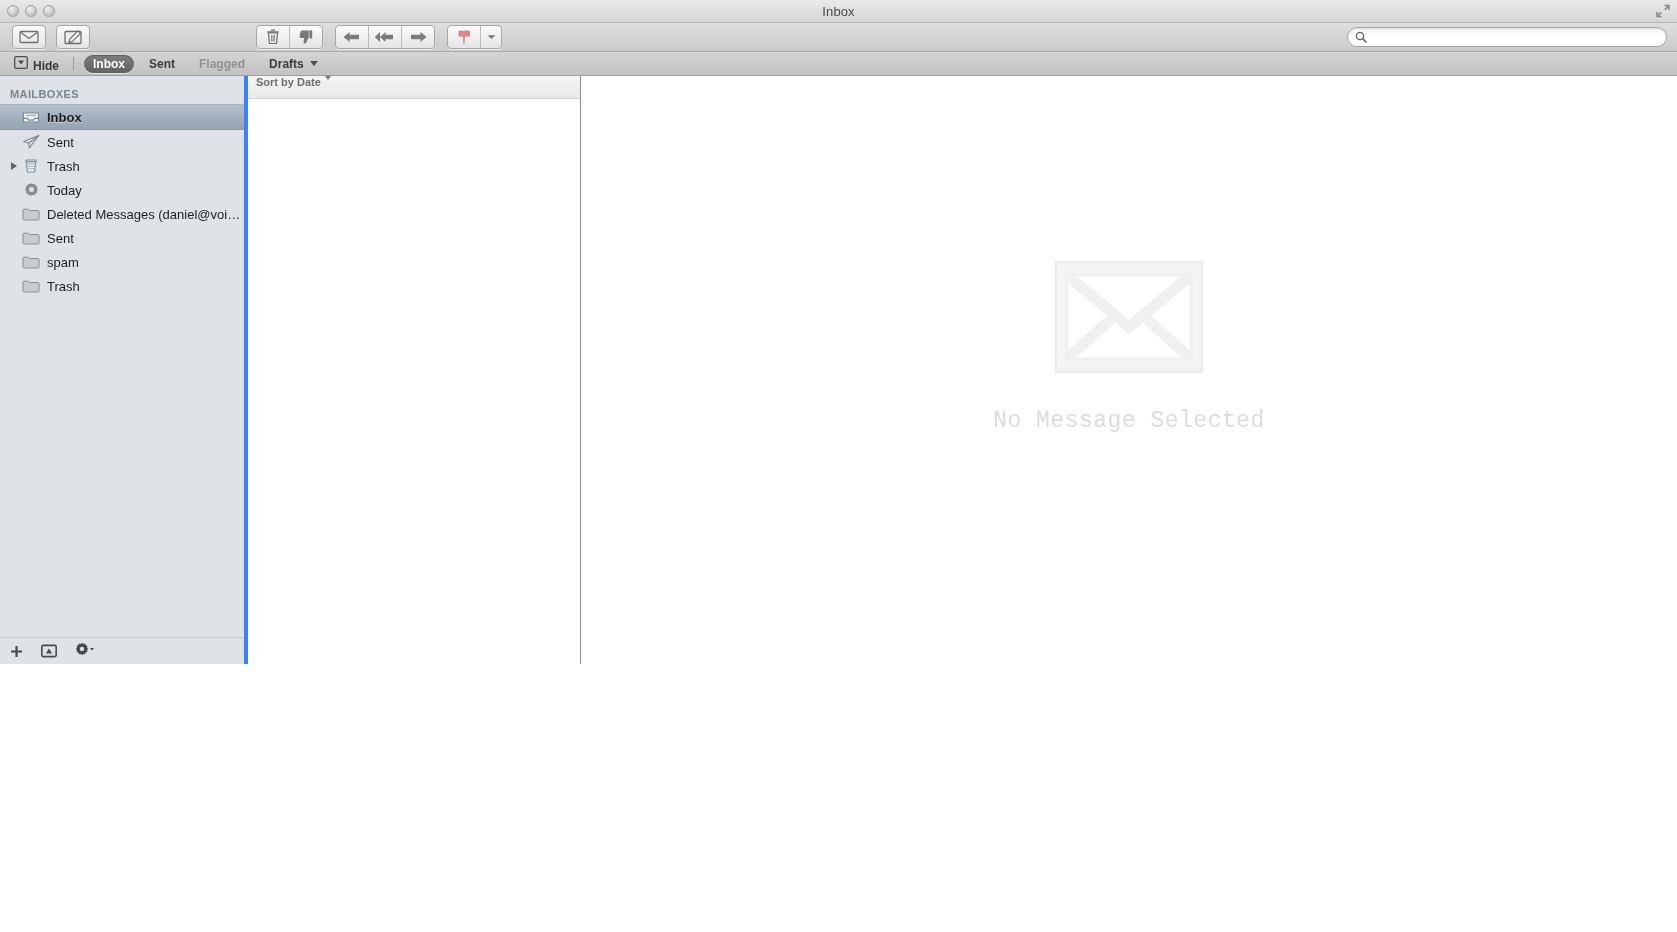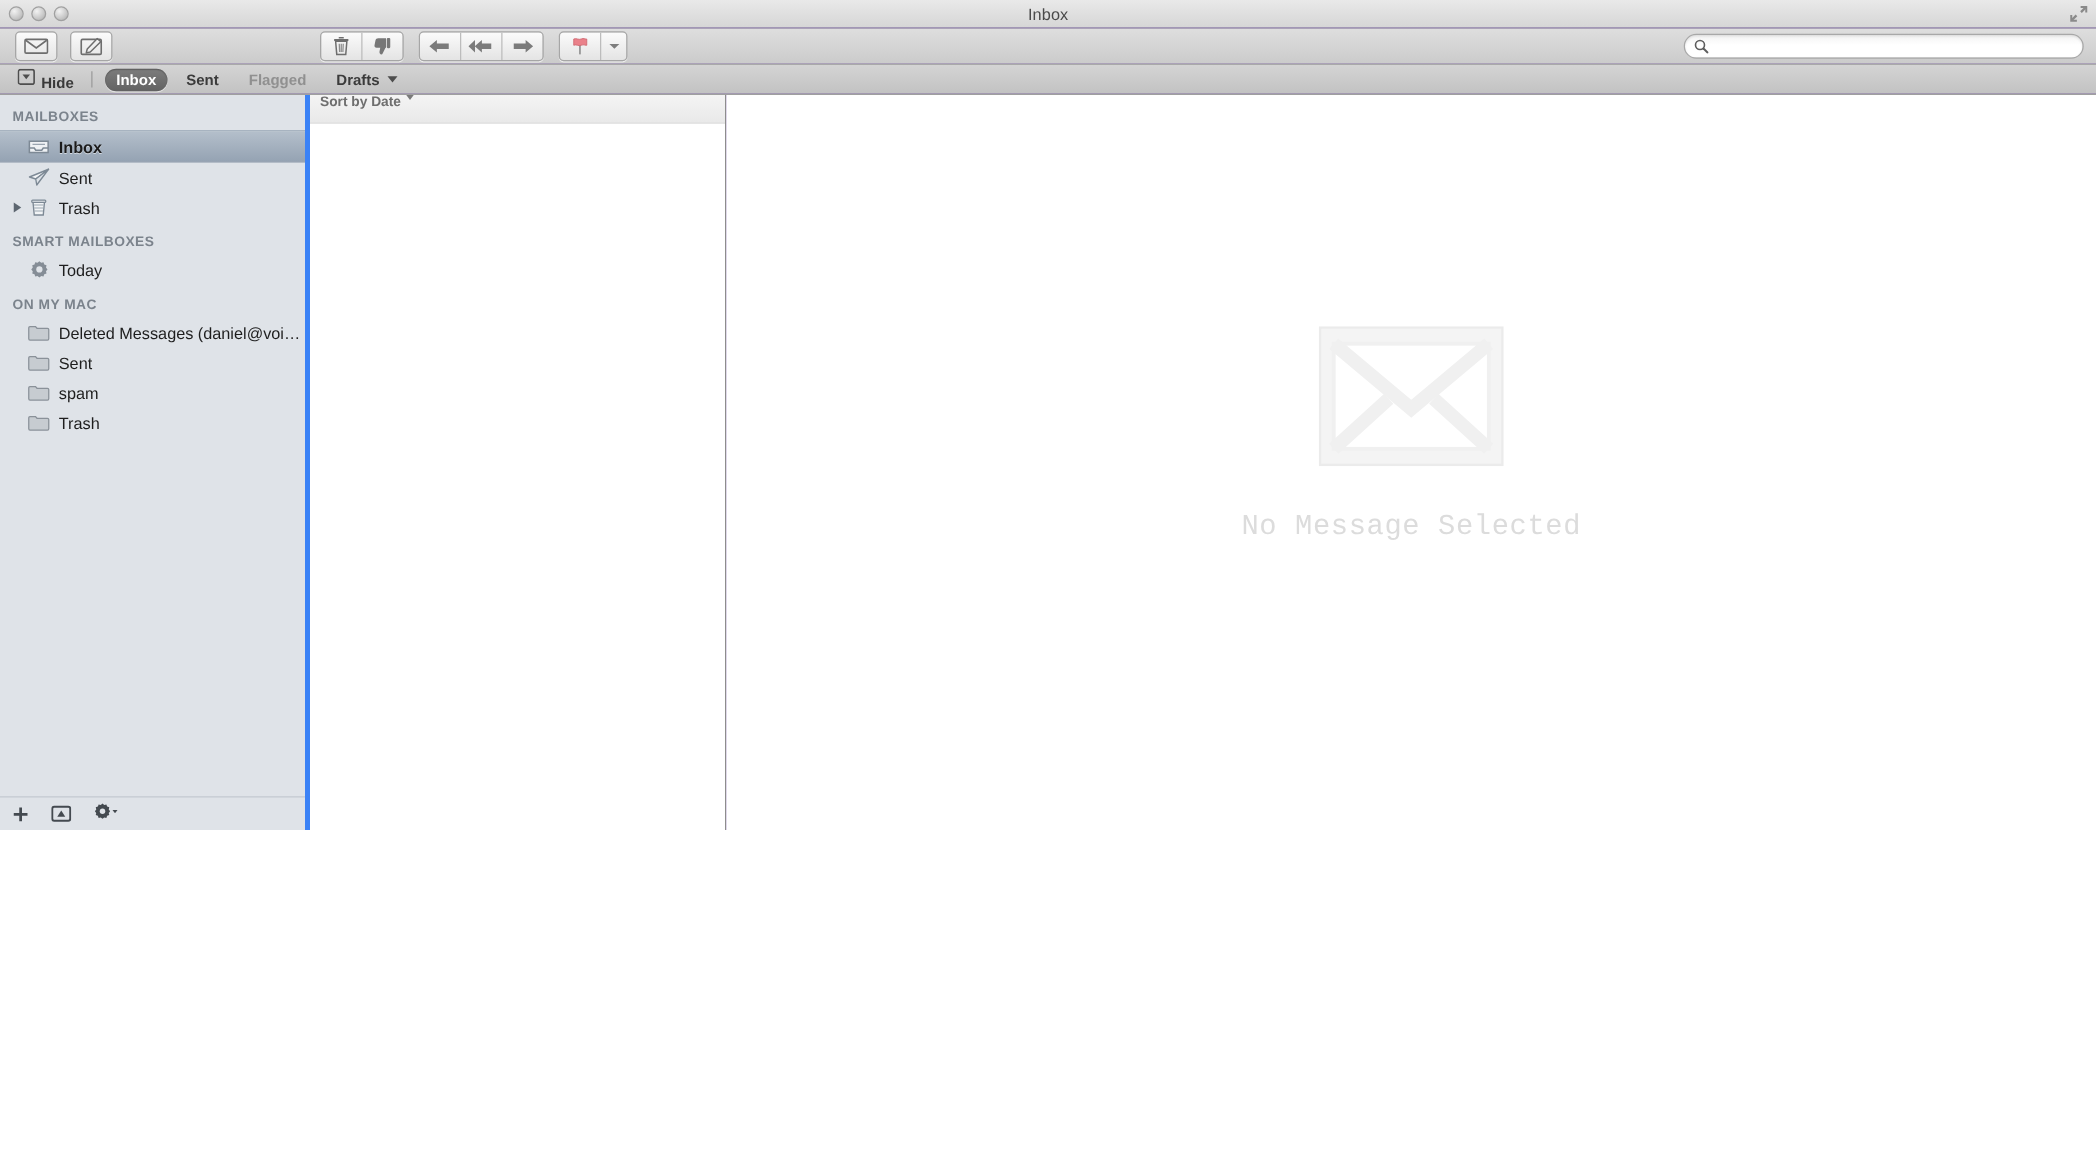--- a/index.html
+++ b/index.html
@@ -492,34 +492,32 @@
           <div class="sb-icon">
             <svg width="16" height="16" viewBox="0 0 16 16">
               <path d="M3.4 3.6 L12.6 3.6 L11.6 14 L4.4 14 Z" fill="#f2f4f6" stroke="#7d8995" stroke-width="1.1"></path>
               <rect x="2.4" y="2" width="11.2" height="1.8" rx="0.7" fill="#e4e8ec" stroke="#7d8995" stroke-width="1"></rect>
               <path d="M4.2 6 L11.8 6 M4.4 8.4 L11.6 8.4 M4.6 10.8 L11.4 10.8" stroke="#9aa5b0" stroke-width="0.9"></path>
             </svg>
           </div>
           <div class="sb-label">Trash</div>
         </div>
 
-        <div class="sb-header" style="padding-top:10px;">SMART MAILBOXES</div>
 
         <div class="sb-row">
           <div class="sb-disclosure"></div>
           <div class="sb-icon">
             <svg width="17" height="17" viewBox="0 0 17 17">
               <path d="M8.5 1 L10 2.2 L11.8 1.8 L12.4 3.6 L14.2 4.2 L13.8 6 L15 7.5 L13.8 9 L14.2 10.8 L12.4 11.4 L11.8 13.2 L10 12.8 L8.5 14 L7 12.8 L5.2 13.2 L4.6 11.4 L2.8 10.8 L3.2 9 L2 7.5 L3.2 6 L2.8 4.2 L4.6 3.6 L5.2 1.8 L7 2.2 Z" fill="#858d96"></path>
               <circle cx="8.5" cy="7.5" r="2.5" fill="#dfe3e8"></circle>
             </svg>
           </div>
           <div class="sb-label">Today</div>
         </div>
 
-        <div class="sb-header" style="padding-top:10px;">ON MY MAC</div>
 
         <div class="sb-row">
           <div class="sb-disclosure"></div>
           <div class="sb-icon">
             <svg width="18" height="15" viewBox="0 0 18 15">
               <path d="M1 3.2 C1 2.6 1.4 2.2 2 2.2 L6.4 2.2 L7.6 3.6 L16 3.6 C16.6 3.6 17 4 17 4.6 L17 12 C17 12.6 16.6 13 16 13 L2 13 C1.4 13 1 12.6 1 12 Z" fill="#c7ccd1" stroke="#8a9199" stroke-width="1"></path>
             </svg>
           </div>
           <div class="sb-label">Deleted Messages (daniel@voic…</div>
         </div>

